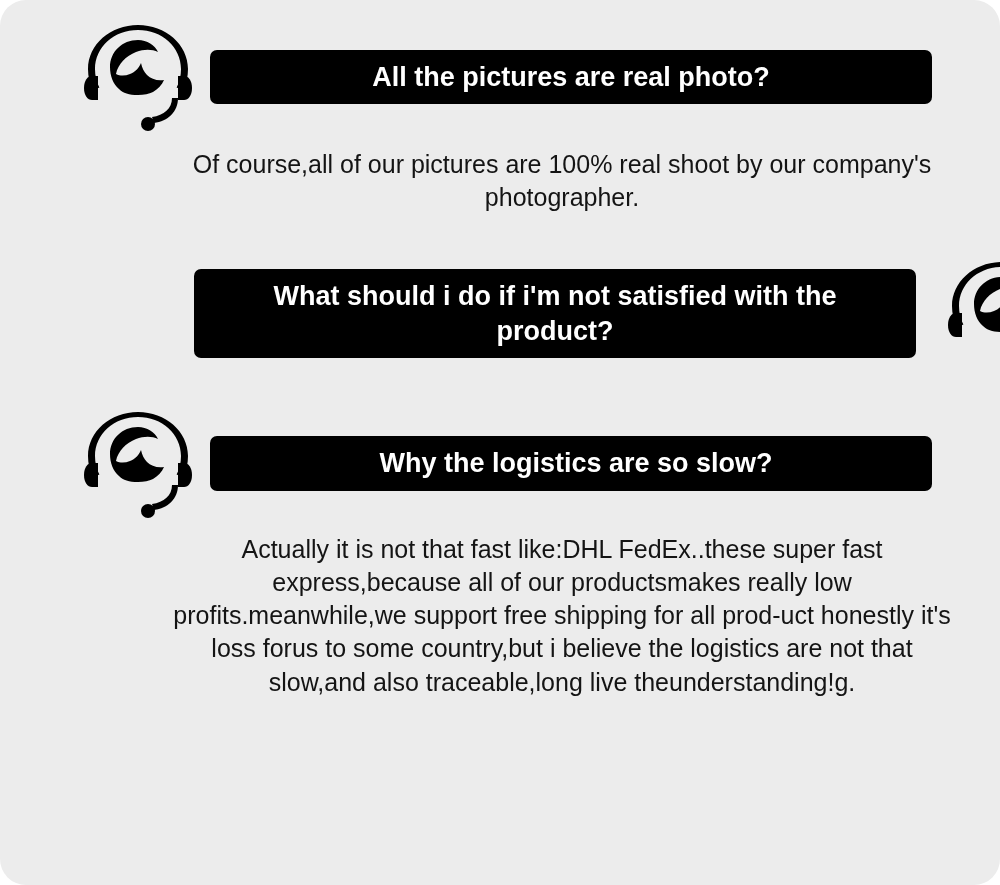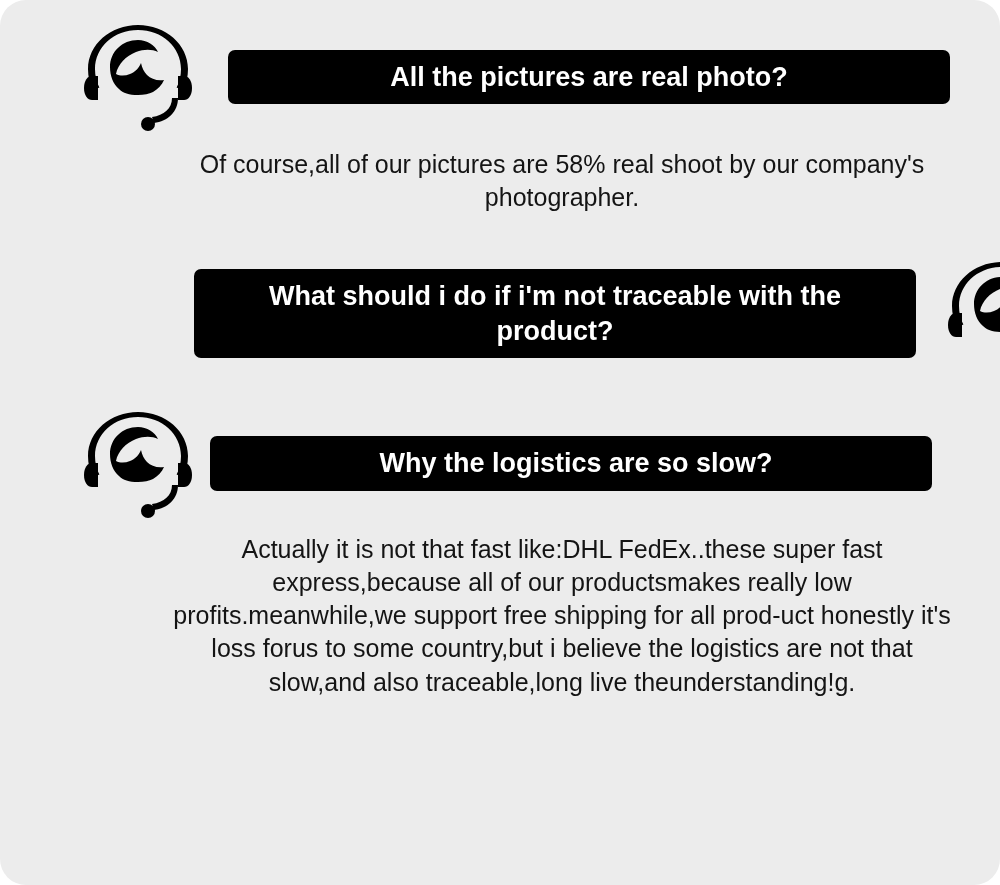--- a/index.html
+++ b/index.html
@@ -61,21 +61,21 @@
   .answer {
     color: #141414;
     text-align: center;
     line-height: 1.33;
     box-sizing: border-box;
   }
 
   
   .block1 { padding: 22px 62px 0 62px; }
   .block1 .faq-head { padding-left: 16px; }
-  .block1 .qbar { margin-left: 30px; max-width: 722px; }
+  .block1 .qbar { margin-left: 12px; max-width: 722px; }
   .block1 .answer {
     font-size: 25px;
     margin: 16px auto 0 auto;
     width: 760px;
   }
 
   
   .block2 { padding: 44px 62px 0 62px; }
   .block2 .faq-head { padding-right: 10px; }
   .block2 .qbar { margin-right: 26px; max-width: 722px; }
@@ -109,38 +109,38 @@
             <path d="M14 54c-4.4 0-8 4.5-8 12s3.6 12 8 12h6V54h-6z"></path>
             <path d="M106 54c4.4 0 8 4.5 8 12s-3.6 12-8 12h-6V54h6z"></path>
             <path d="M100 76c0 14-10 23-24 25l-2-6c12-1.6 20-8.6 20-19h6z"></path>
             <circle cx="70" cy="102" r="7"></circle>
             <path d="M60 18c-16 0-28 12-28 27 0 9 3 17 9 22 4 4 10 6 19 6 6 0 11-1 15-3 5-3 9-7 11-12-7 1-13-1-17-5-3-3-5-7-6-12-2 5-6 9-11 11-5 2-10 2-14 0 2-10 10-18 20-22 8-3 16-3 22 0-3-7-11-12-20-12z"></path>
           </g>
         </svg>
       </div>
       <div class="qbar size-1">All the pictures are real photo?</div>
     </div>
-    <div class="answer">Of course,all of our pictures are 58% real shoot by our company's photographer.</div>
+    <div class="answer">Of course,all of our pictures are 100% real shoot by our company's photographer.</div>
   </div>
 
   <div class="faq block2">
     <div class="faq-head right-icon">
       <div class="avatar">
         <svg viewBox="0 0 120 110" xmlns="http://www.w3.org/2000/svg">
           <g fill="#000000">
             <path d="M60 8c-24 0-43 17-43 39 0 7 1.6 13.3 4.4 18.6l-6.6 2.6c-3.2-6.4-4.8-13.6-4.8-21.2C10 22.6 32.4 3 60 3s50 19.6 50 44c0 7.6-1.6 14.8-4.8 21.2l-6.6-2.6C101.4 60.3 103 54 103 47c0-22-19-39-43-39z"></path>
             <path d="M14 54c-4.4 0-8 4.5-8 12s3.6 12 8 12h6V54h-6z"></path>
             <path d="M106 54c4.4 0 8 4.5 8 12s-3.6 12-8 12h-6V54h6z"></path>
             <path d="M100 76c0 14-10 23-24 25l-2-6c12-1.6 20-8.6 20-19h6z"></path>
             <circle cx="70" cy="102" r="7"></circle>
             <path d="M60 18c-16 0-28 12-28 27 0 9 3 17 9 22 4 4 10 6 19 6 6 0 11-1 15-3 5-3 9-7 11-12-7 1-13-1-17-5-3-3-5-7-6-12-2 5-6 9-11 11-5 2-10 2-14 0 2-10 10-18 20-22 8-3 16-3 22 0-3-7-11-12-20-12z"></path>
           </g>
         </svg>
       </div>
-      <div class="qbar size-2">What should i do if i'm not traceable with the product?</div>
+      <div class="qbar size-2">What should i do if i'm not satisfied with the product?</div>
     </div>
   </div>
 
   <div class="faq block3">
     <div class="faq-head left-icon">
       <div class="avatar">
         <svg viewBox="0 0 120 110" xmlns="http://www.w3.org/2000/svg">
           <g fill="#000000">
             <path d="M60 8c-24 0-43 17-43 39 0 7 1.6 13.3 4.4 18.6l-6.6 2.6c-3.2-6.4-4.8-13.6-4.8-21.2C10 22.6 32.4 3 60 3s50 19.6 50 44c0 7.6-1.6 14.8-4.8 21.2l-6.6-2.6C101.4 60.3 103 54 103 47c0-22-19-39-43-39z"></path>
             <path d="M14 54c-4.4 0-8 4.5-8 12s3.6 12 8 12h6V54h-6z"></path>

